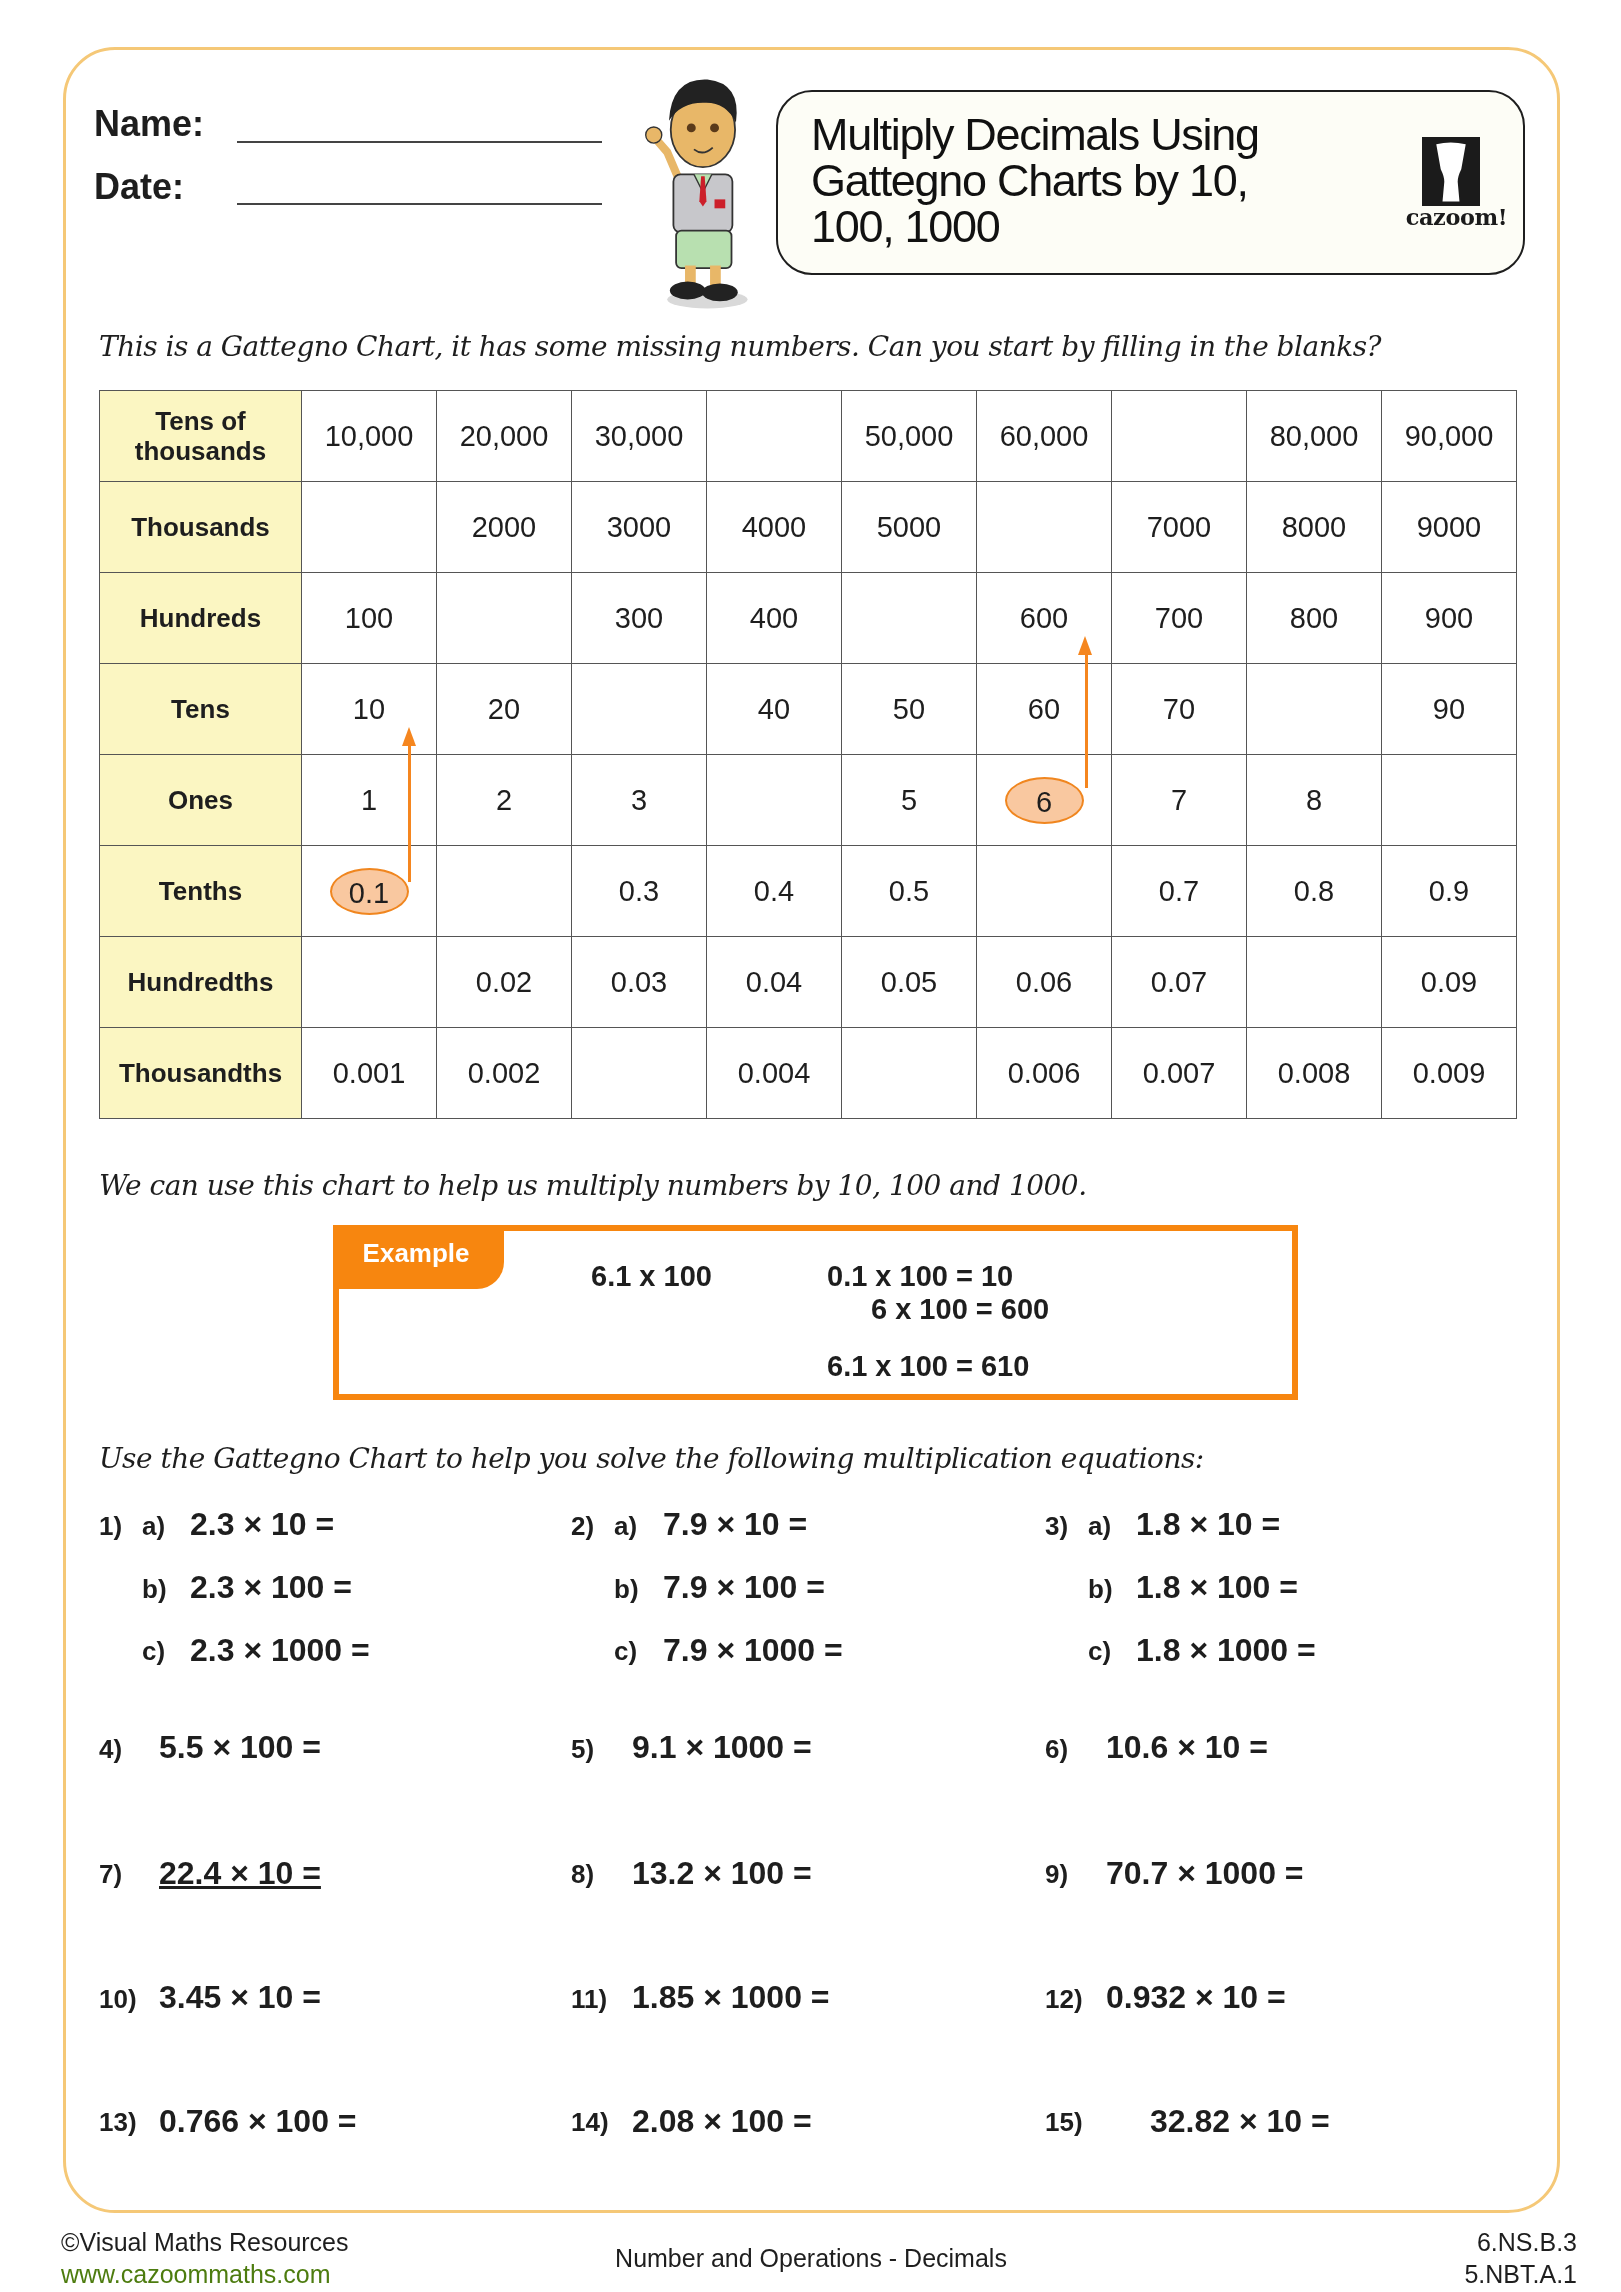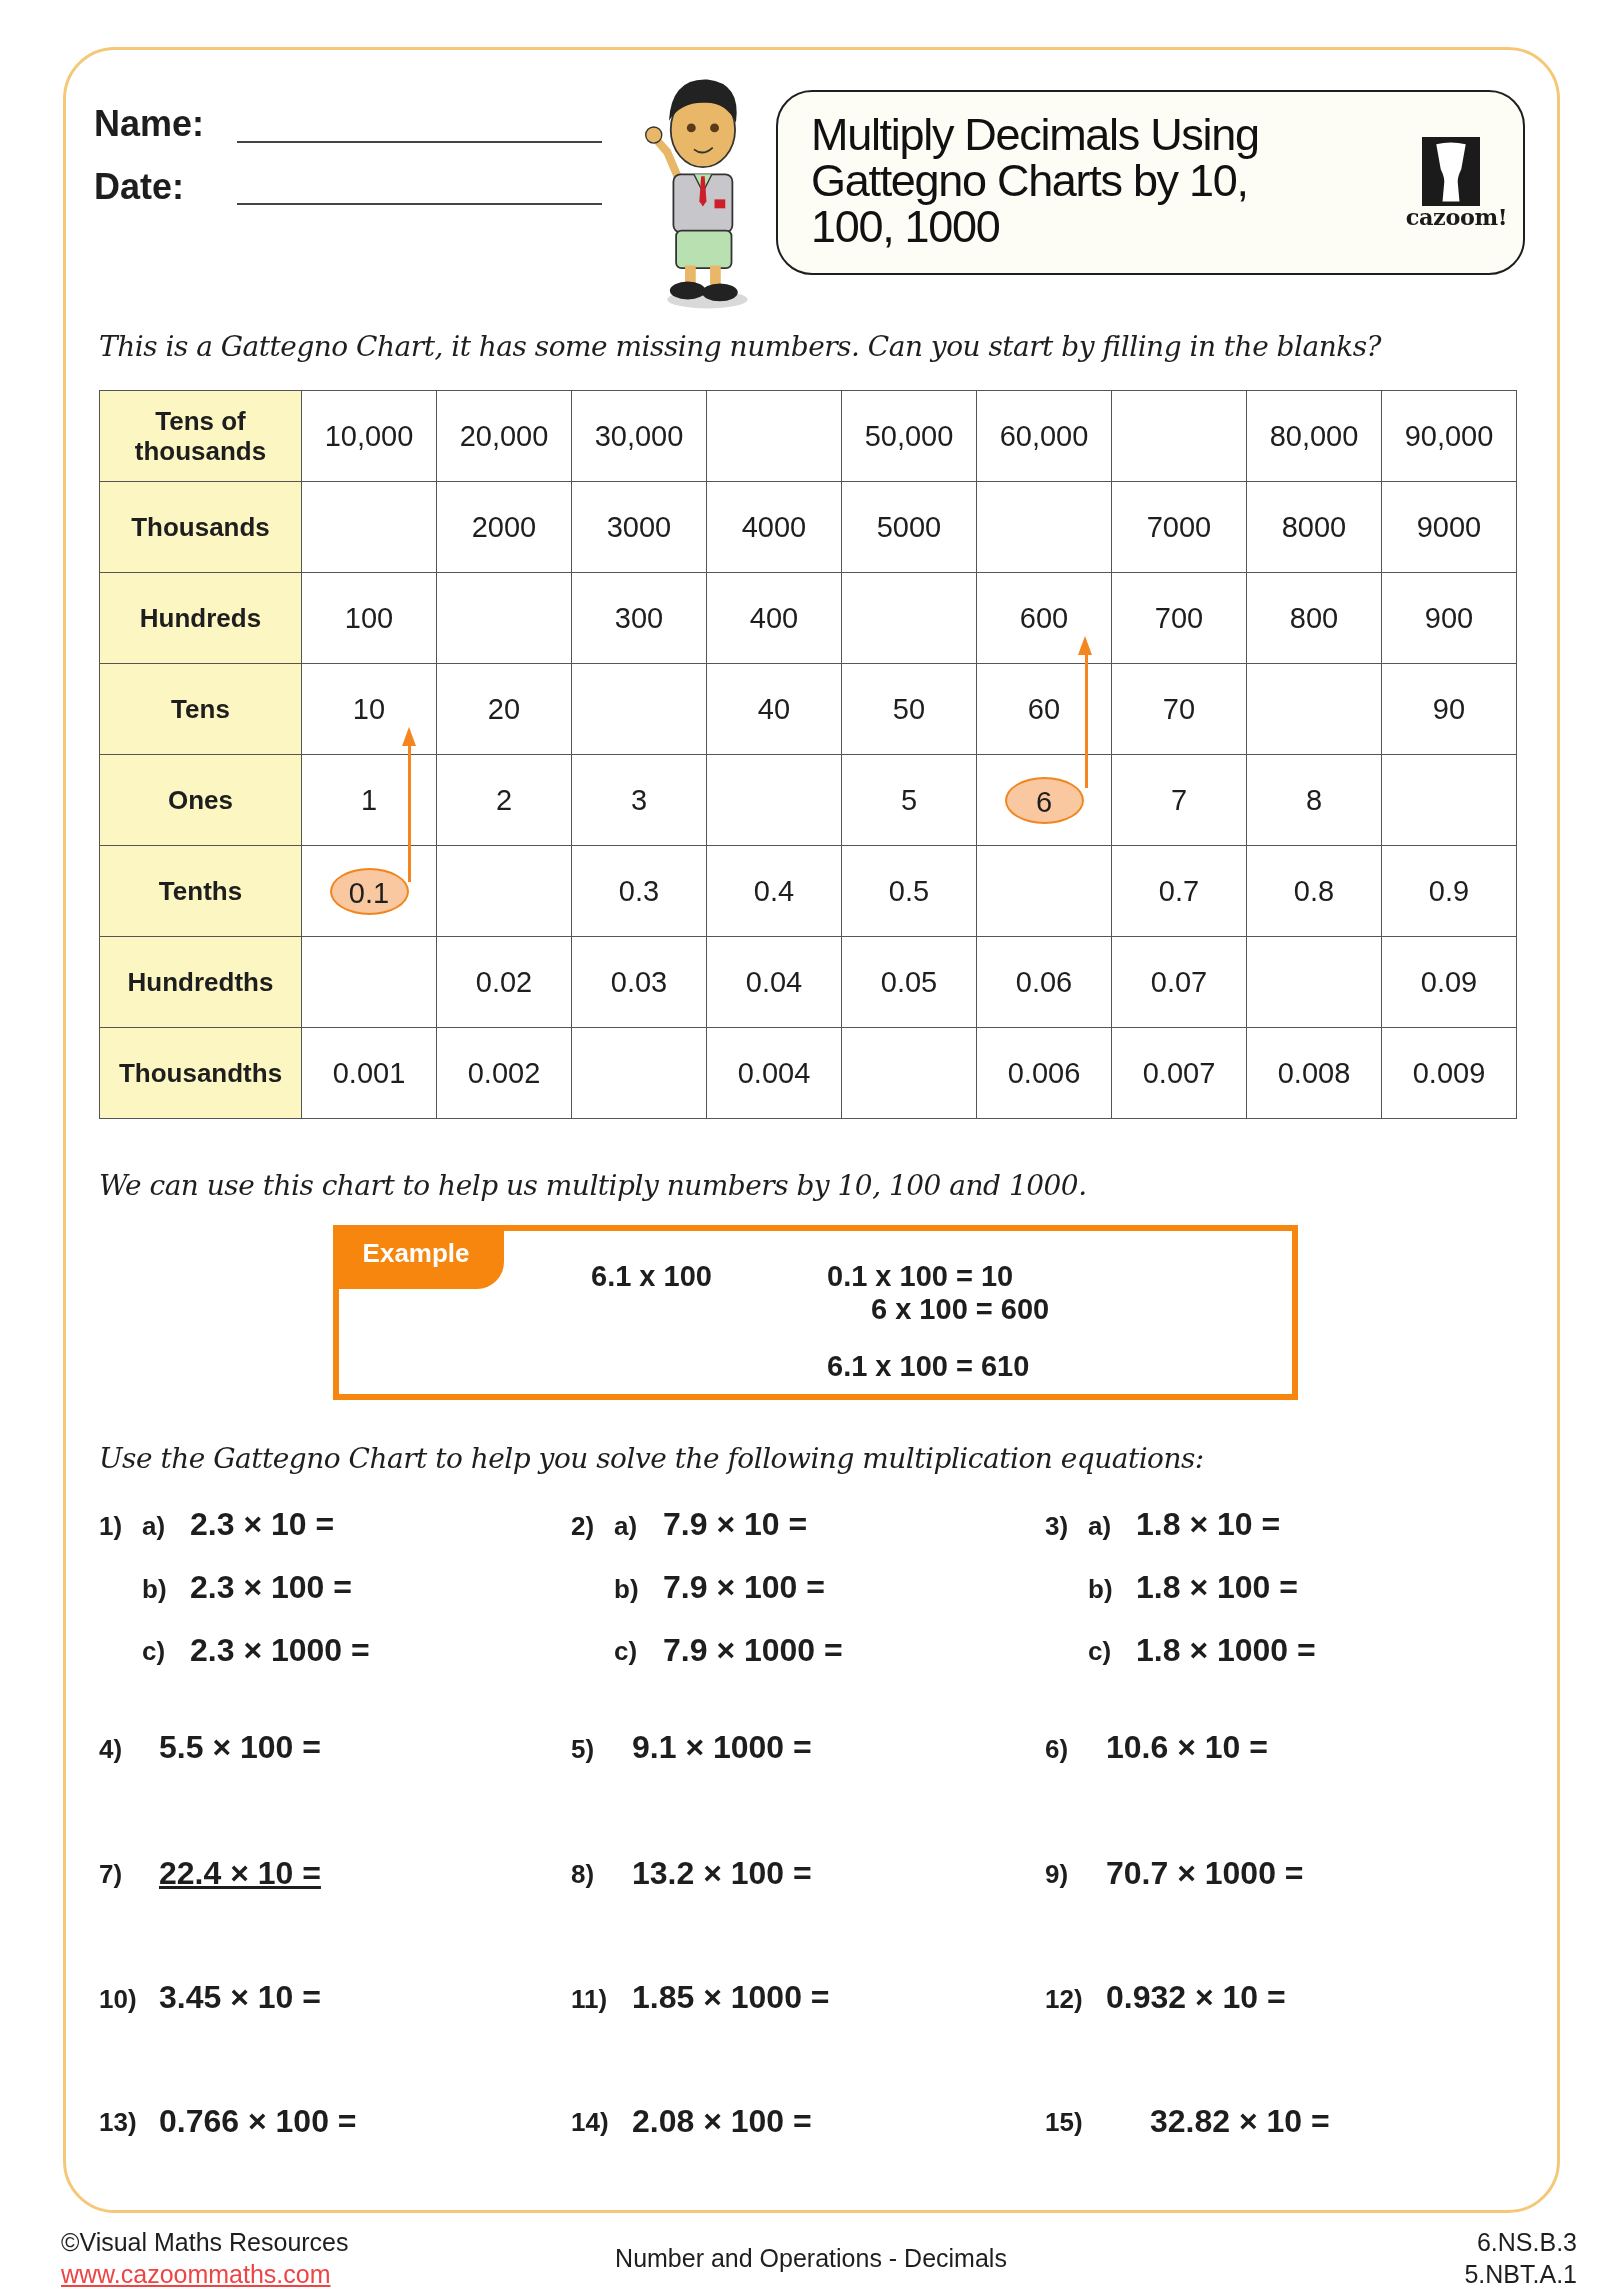--- a/index.html
+++ b/index.html
@@ -30,21 +30,21 @@
                border-bottom: 19.7px solid #f5861f; }
   .example { left: 333px; top: 1225px; width: 965px; height: 175px; box-sizing: border-box;
              border: 6.3px solid #f7860f; background: #fff; }
   .ex-tab { left: 333px; top: 1225px; width: 171px; height: 64px; background: #f7860f;
             border-bottom-right-radius: 27px; color: #fff; font-size: 26px; font-weight: bold;
             box-sizing: border-box; padding: 13.4px 0 0 29.6px; }
   .ex-text { font-size: 29px; font-weight: bold; color: #1e1e1e; }
   .q { font-size: 32px; font-weight: bold; color: #1e1e1e; white-space: nowrap; }
   .qn { font-size: 26px; font-weight: bold; display: inline-block; }
   .footer { font-size: 25px; color: #1e1e1e; }
-  .footer a { color: #ef4444; text-decoration: underline; }
+  .footer a { color: #4d7c0f; }
 </style>
 </head>
 <body>
 
 <div class="abs frame"></div>
 
 <div class="abs lbl" style="left:94px; top:103px;">Name:</div>
 <div class="abs uline" style="left:237px; top:141px; width:365px;"></div>
 <div class="abs lbl" style="left:94px; top:166px;">Date:</div>
 <div class="abs uline" style="left:237px; top:203px; width:365px;"></div>

